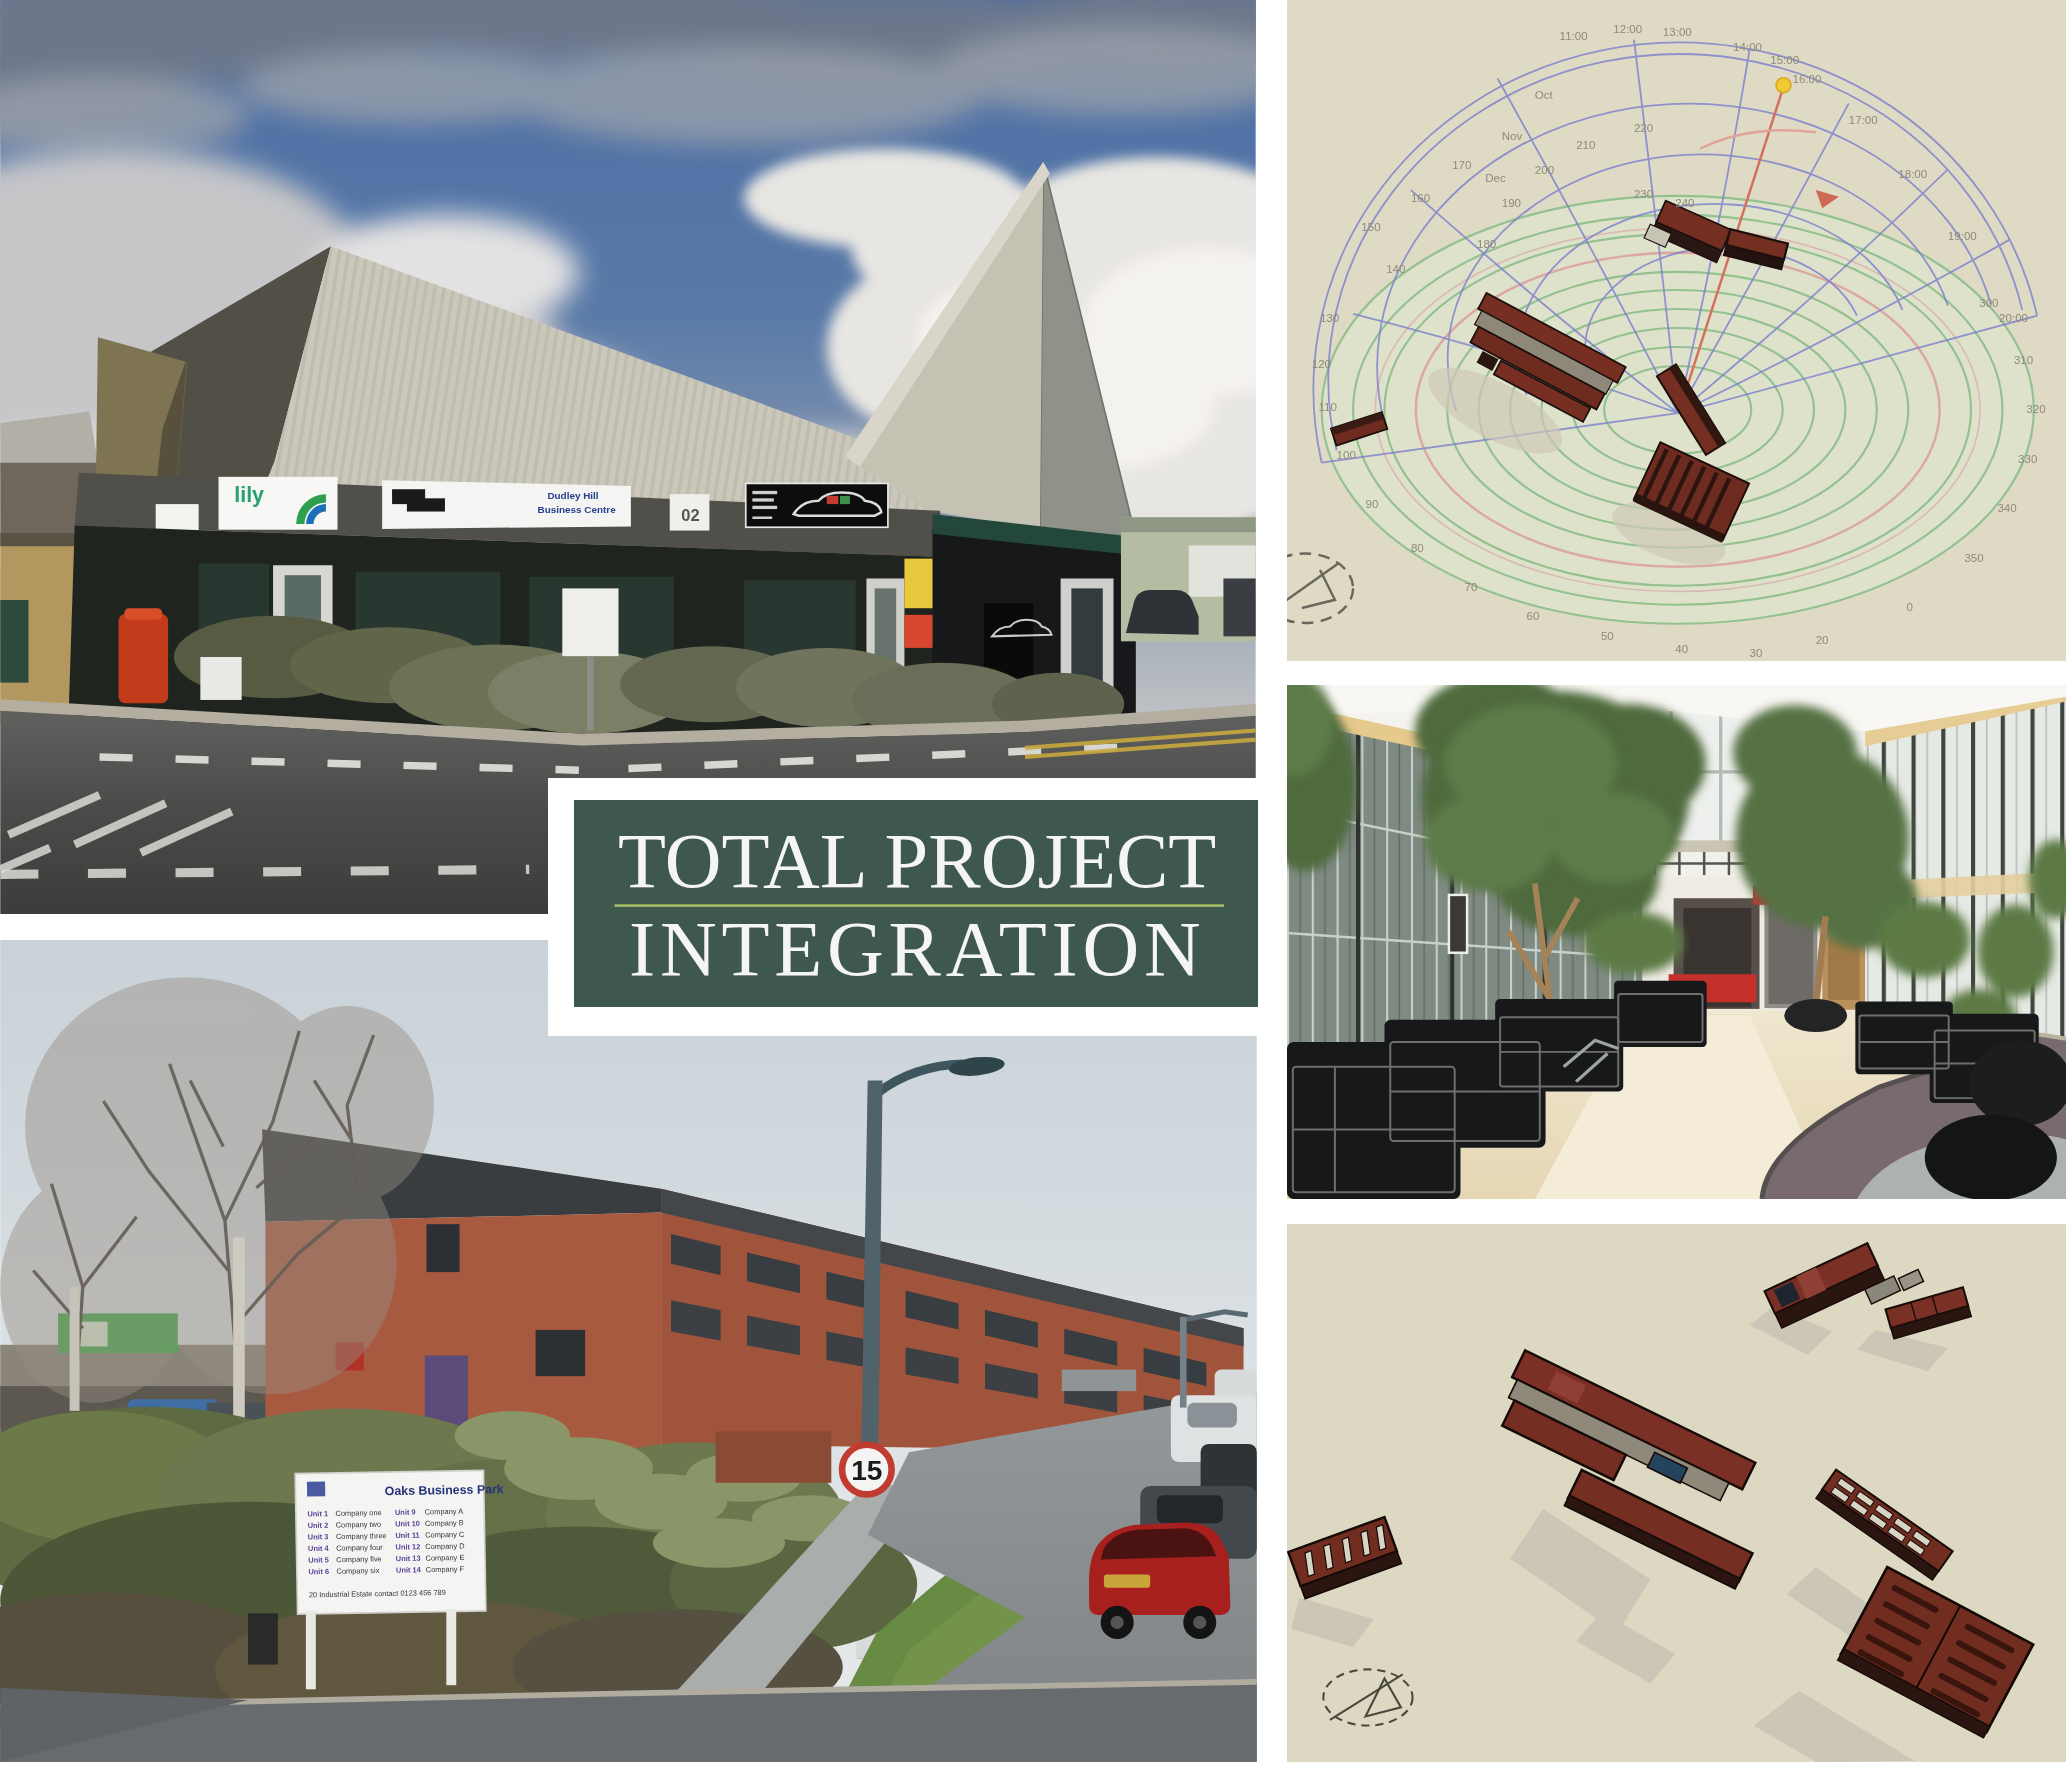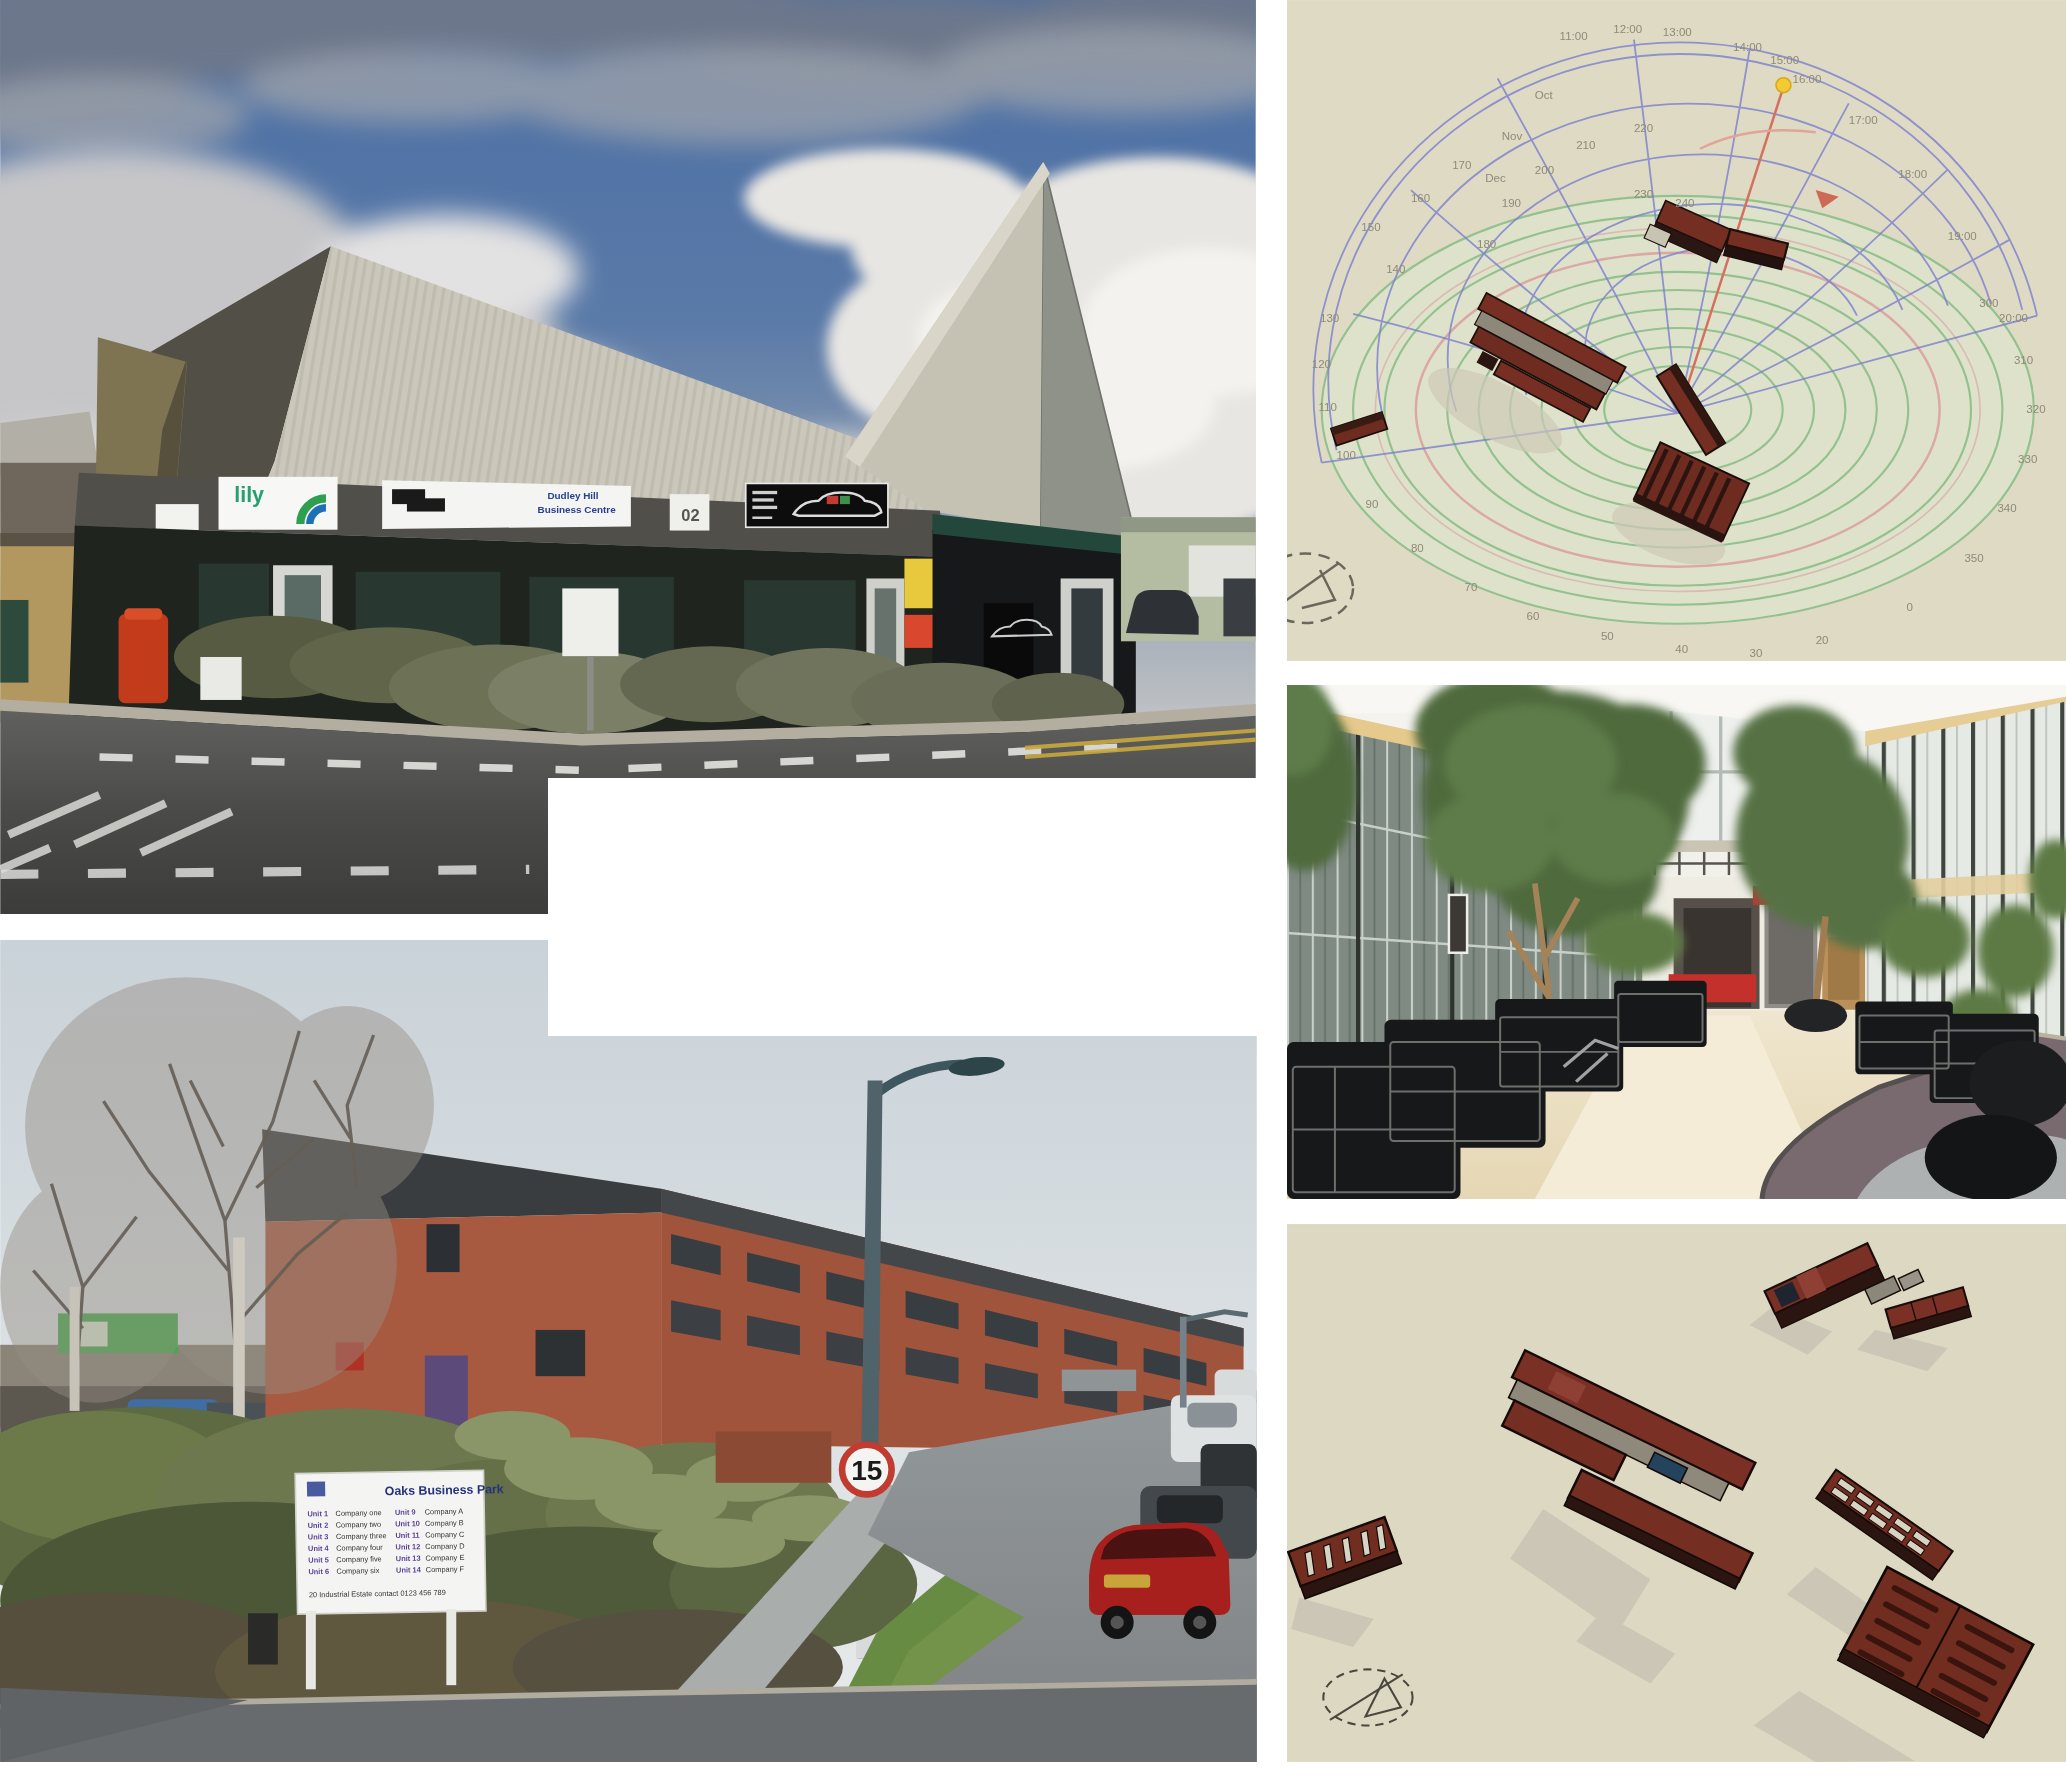--- a/index.html
+++ b/index.html
@@ -727,14 +727,21 @@
     </g>
     <rect x="370" y="812" width="12" height="95" fill="#e8e8e4"></rect>
     <rect x="540" y="810" width="12" height="92" fill="#e8e8e4"></rect>
 
     <rect x="300" y="815" width="36" height="62" fill="#2a2a28"></rect>
 
     <path d="M 1432,460 l 50,-10 l 28,4" fill="none" stroke="#5a6a70" stroke-width="6"></path>
     <rect x="1428" y="456" width="8" height="110" fill="#75828a"></rect>
   </svg>
   <div id="whitebox"></div>
+  <div id="greenbox">
+    <svg width="684" height="207" viewBox="0 0 827 250">
+      <text x="415" y="105" text-anchor="middle" font-family="Liberation Serif" font-size="95" letter-spacing="0" fill="#f5f6f3">TOTAL PROJECT</text>
+      <rect x="49" y="126" width="737" height="3" fill="#a9c167"></rect>
+      <text x="415" y="212" text-anchor="middle" font-family="Liberation Serif" font-size="95" letter-spacing="5.8" fill="#f5f6f3">INTEGRATION</text>
+    </svg>
+  </div>
 </div>
 
 
 </body></html>

